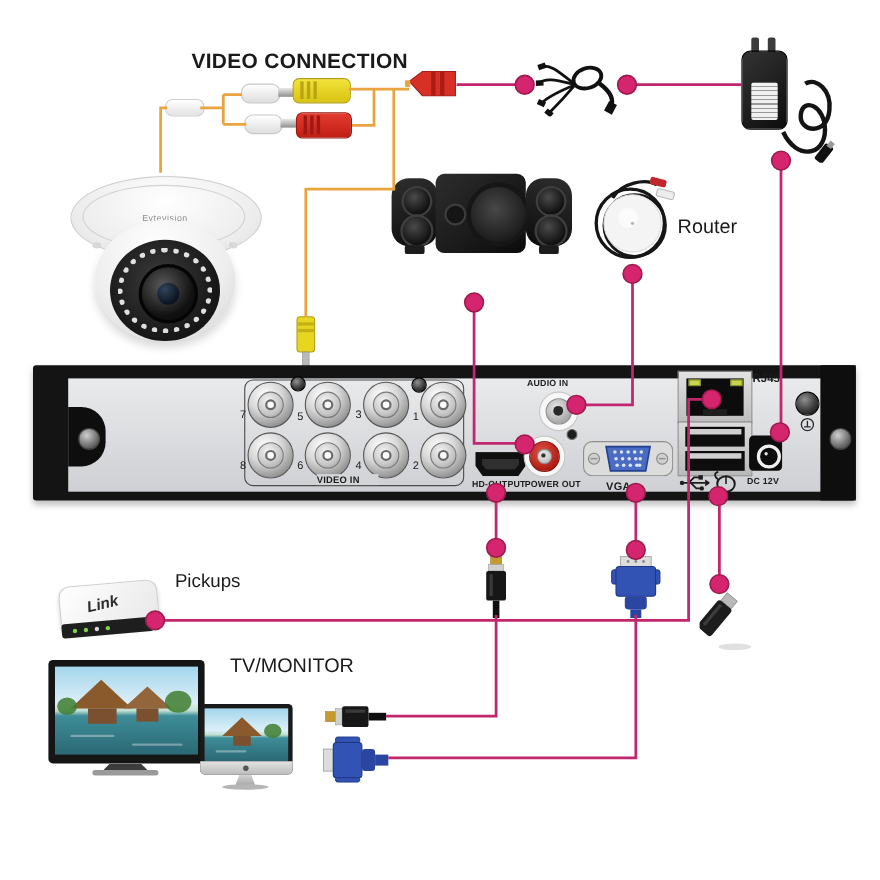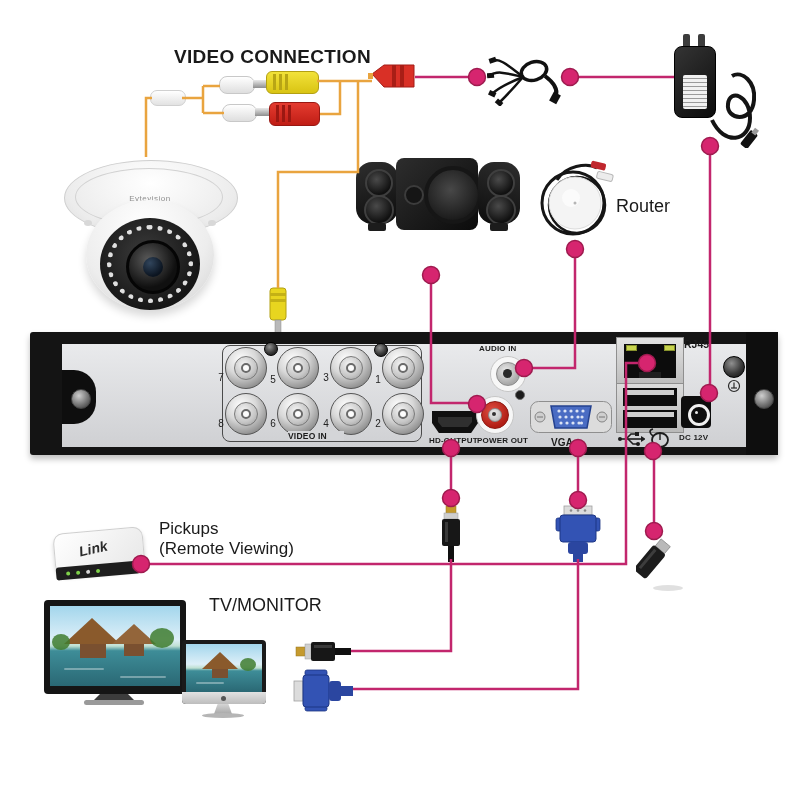--- a/index.html
+++ b/index.html
@@ -26,21 +26,20 @@
   .streak{position:absolute;height:2px;background:rgba(255,255,255,.35);border-radius:2px;}
 </style>
 </head>
 <body>
 
 <div id="canvas">
 
   <div class="lbl big" style="left:174px;top:46px;">VIDEO CONNECTION</div>
   <div class="lbl" style="left:616px;top:196px;font-size:18px;">Router</div>
   <div class="lbl med" style="left:159px;top:519px;">Pickups</div>
-  <div class="lbl med" style="left:159px;top:539px;">(Remote Viewing)</div>
   <div class="lbl" style="left:209px;top:595px;font-size:18px;font-weight:500;">TV/MONITOR</div>
 
   <div class="abs" style="left:62px;top:152px;width:176px;height:160px;">
     <div class="abs" style="left:2px;top:8px;width:172px;height:74px;border-radius:50%;background:radial-gradient(ellipse at 50% 30%,#ffffff,#ececec 70%,#d8d8d8);border:1px solid #cfcfcf;"></div>
     <div class="abs" style="left:13px;top:16px;width:146px;height:56px;border-radius:50%;border:1px solid #d2d2d2;"></div>
     <div class="abs" style="left:0;top:42px;width:176px;text-align:center;font-size:8px;color:#8f8f8f;letter-spacing:.5px;">Evtevision</div>
     <div class="abs" style="left:22px;top:68px;width:8px;height:6px;border-radius:50%;background:#d8d8d8;"></div>
     <div class="abs" style="left:146px;top:68px;width:8px;height:6px;border-radius:50%;background:#d8d8d8;"></div>
     <div class="abs" style="left:24px;top:48px;width:128px;height:110px;border-radius:50%;background:radial-gradient(circle at 45% 25%,#ffffff,#ededed 60%,#cfcfcf);box-shadow:0 6px 8px rgba(0,0,0,.15);"></div>
     <div class="abs" style="left:38px;top:66px;width:100px;height:92px;border-radius:50%;background:radial-gradient(circle at 45% 40%,#3c3c3c,#161616 70%);">

